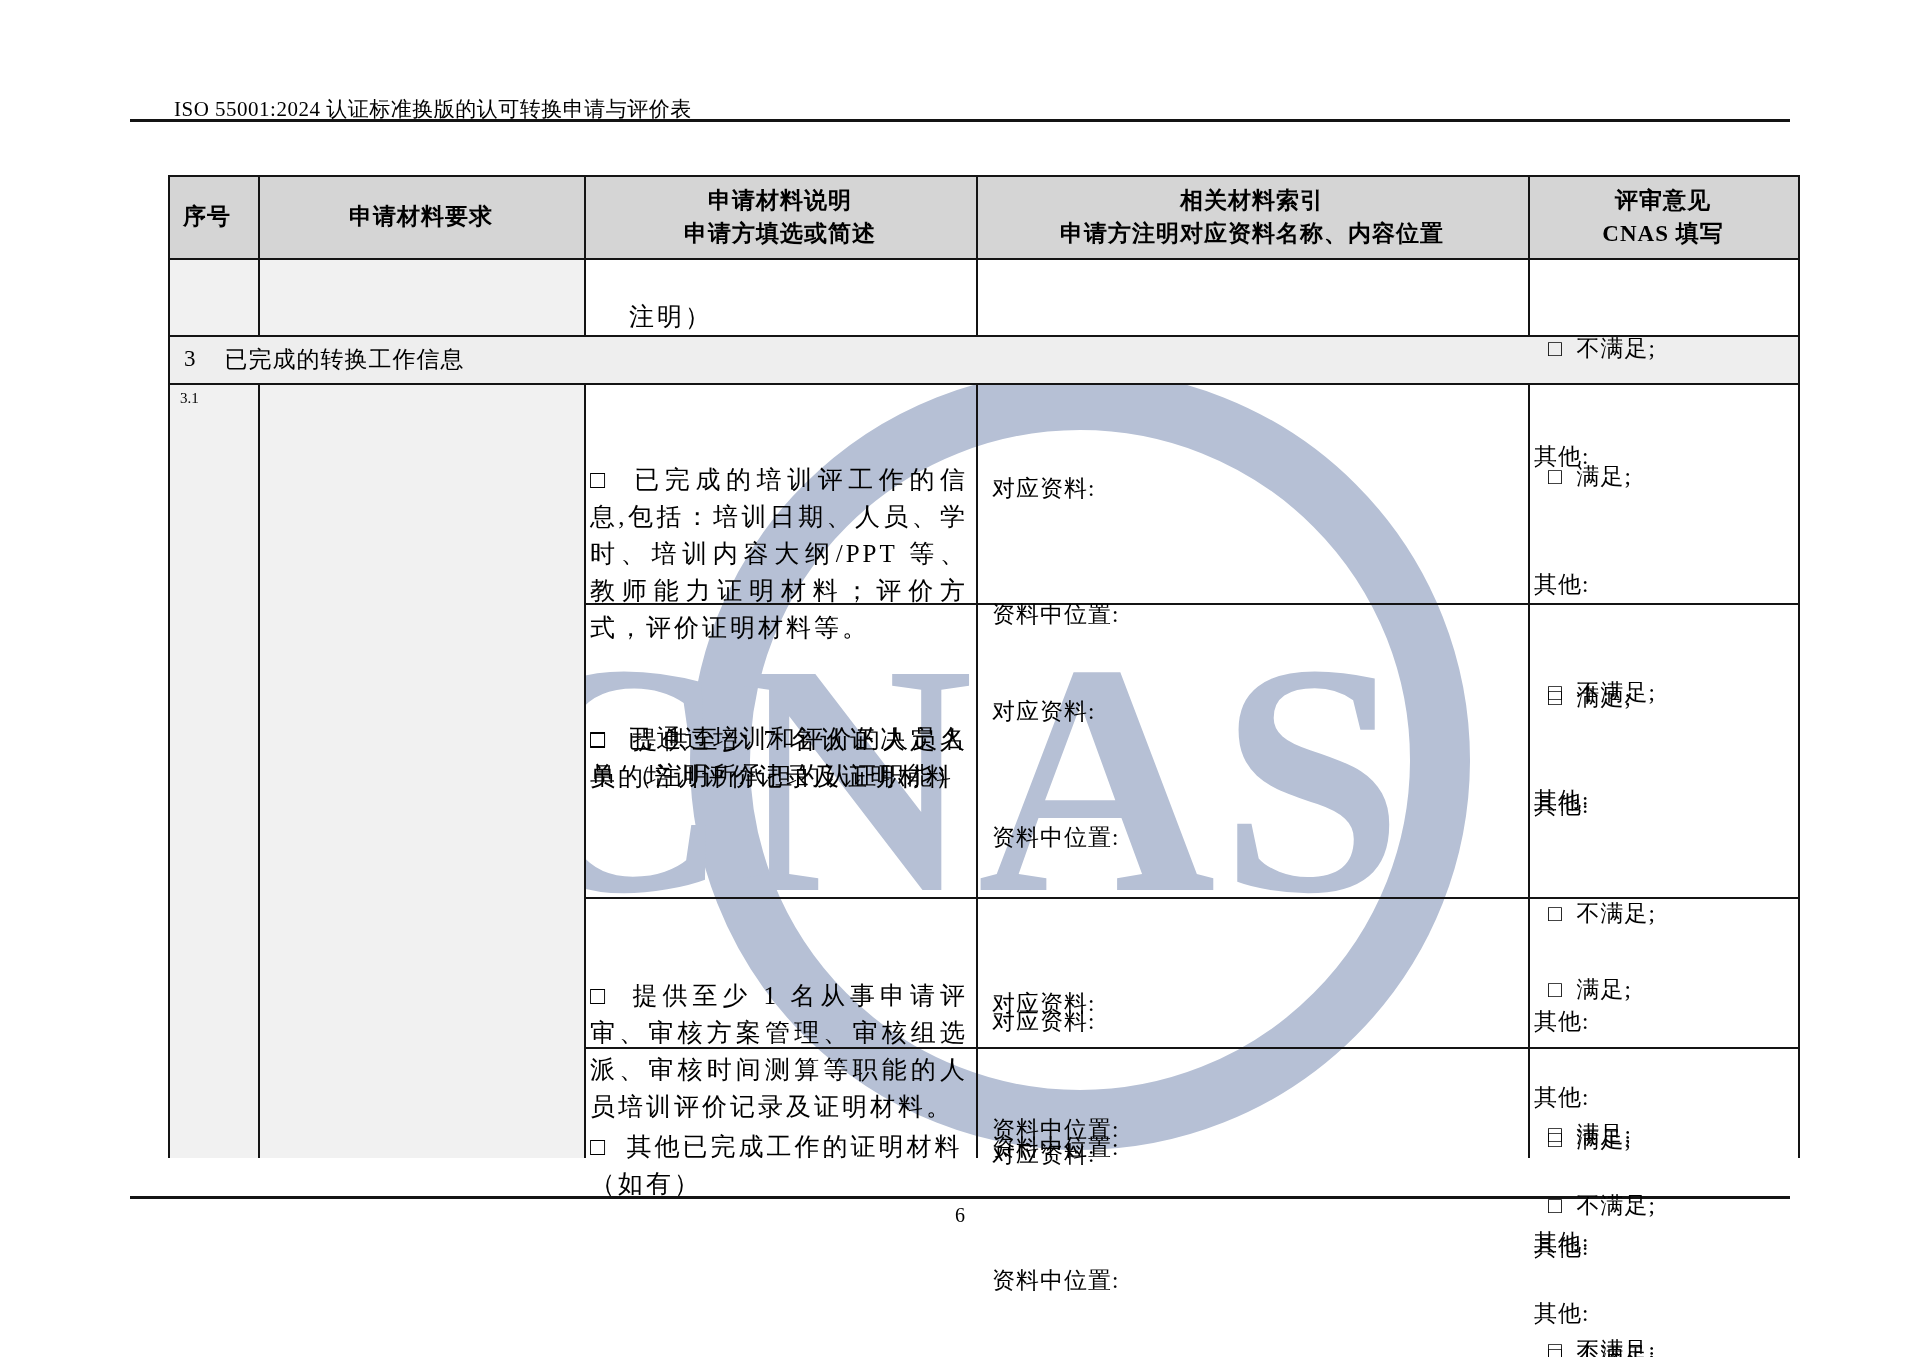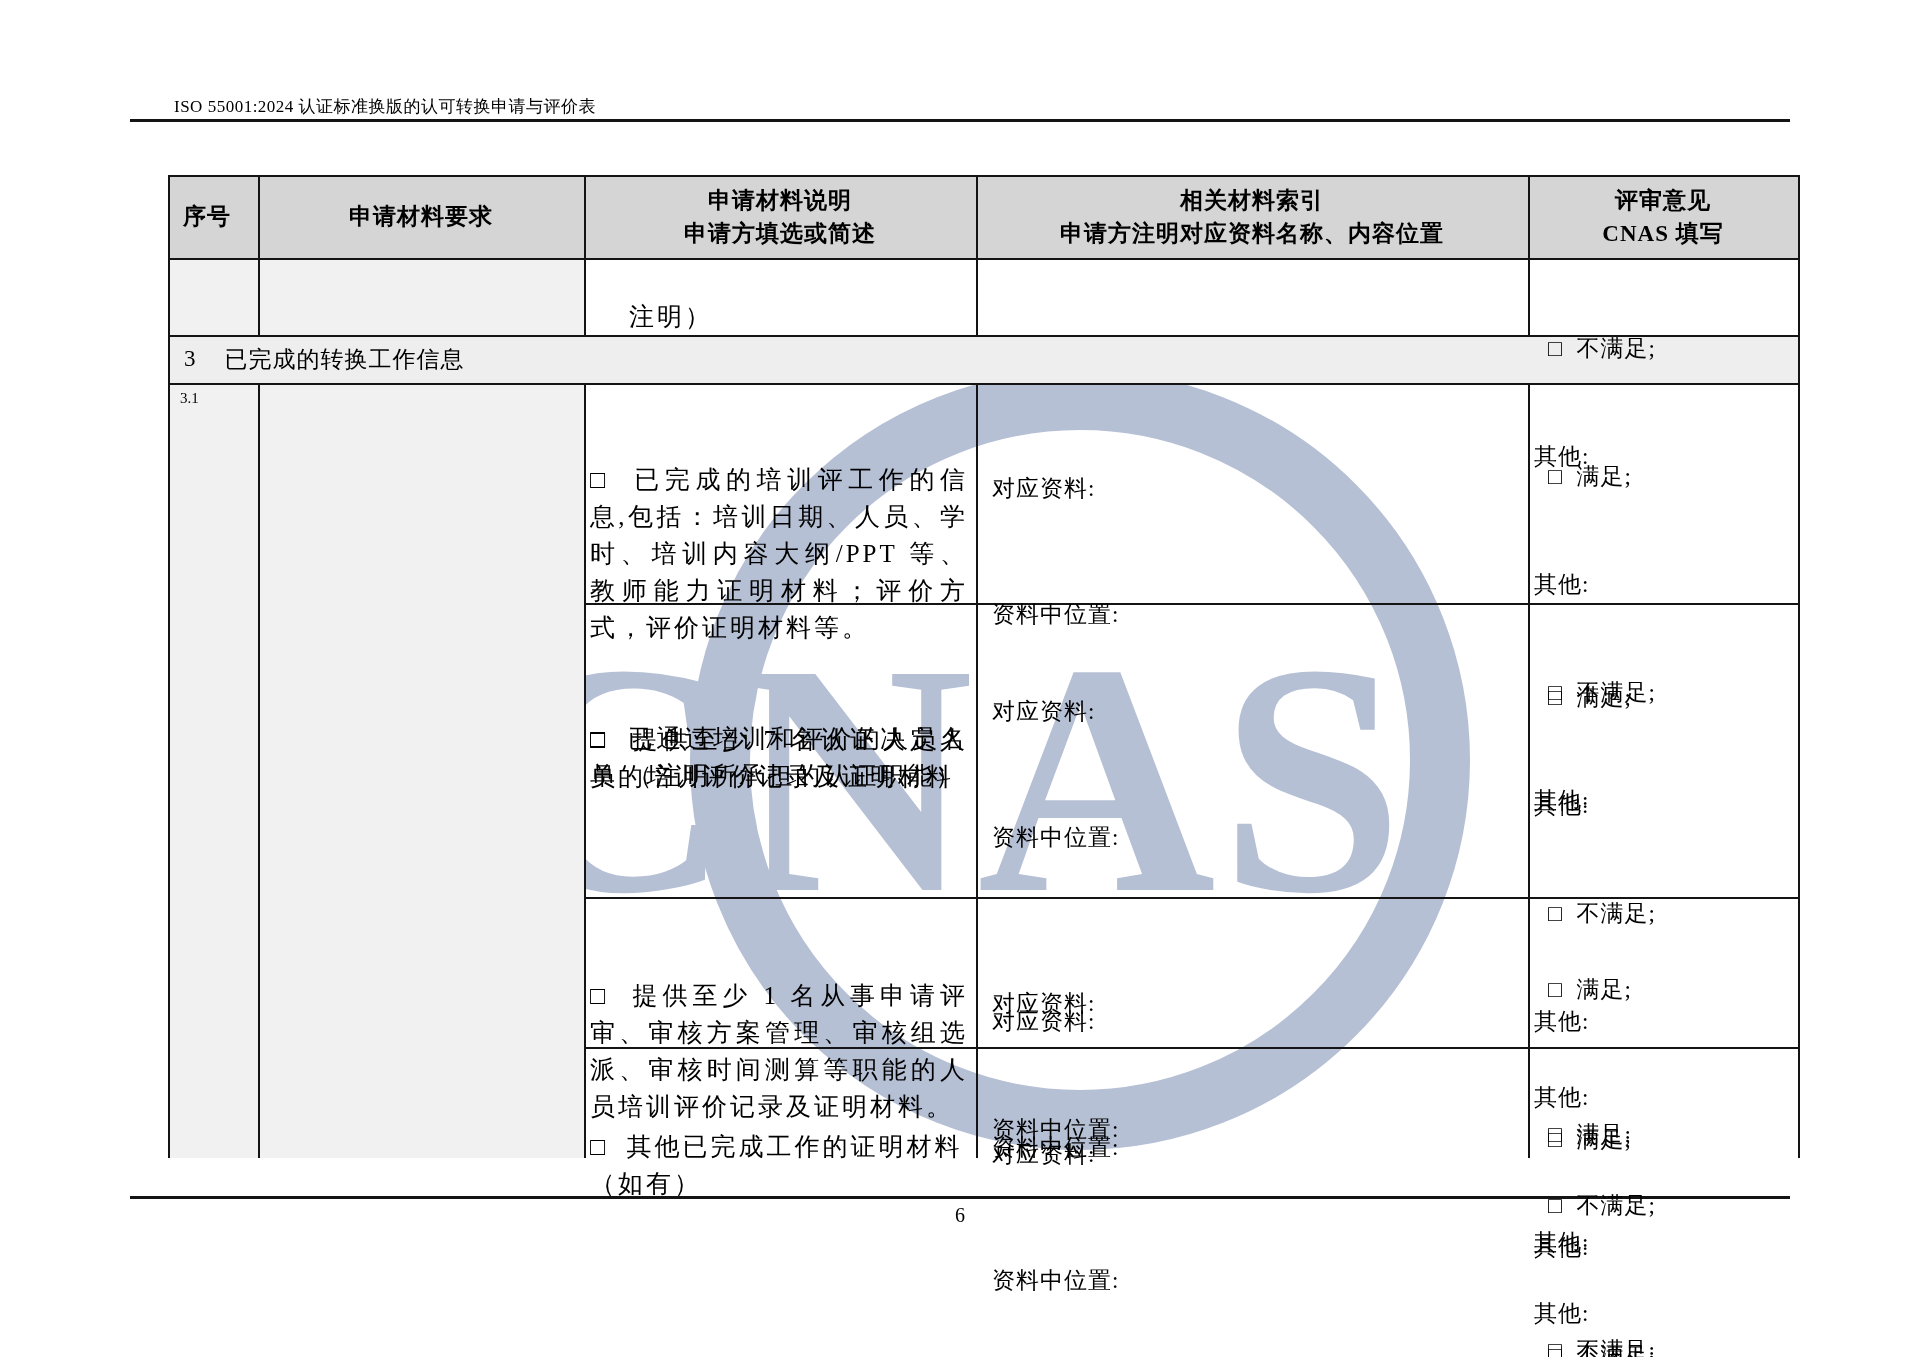--- a/index.html
+++ b/index.html
@@ -16,21 +16,21 @@
   .hcell{display:flex;flex-direction:column;align-items:center;justify-content:center;
          font-weight:bold;font-size:23px;line-height:33px;text-align:center;letter-spacing:1px;}
   .desc{font-size:25px;line-height:37px;letter-spacing:3px;text-align:justify;white-space:pre-wrap;}
   .desc .p2{margin-top:36px;}
   .matgrp{font-size:23px;line-height:42px;letter-spacing:1px;padding-left:6px;white-space:pre-wrap;}
   .optgrp{font-size:23px;line-height:36px;letter-spacing:1px;white-space:pre-wrap;}
   .opt-ck{padding-left:14px;}
   .sect{font-size:23px;letter-spacing:1px;display:flex;align-items:center;}
   .sect .no{padding-left:16px;}
   .sect .ttl{padding-left:28px;text-align:center;}
-  .title{font-size:17px;letter-spacing:0.5px;white-space:pre;text-align:center;}
+  .title{font-size:21px;letter-spacing:0.5px;white-space:pre;text-align:center;}
   .pageno{font-size:20px;text-align:center;}
   .seqno{font-size:15px;}
   .req{font-size:25px;line-height:37px;letter-spacing:2px;}
 </style>
 </head>
 <body>
 
 <div class="page">
 
   <div class="txt title" style="left:174px;top:95px;">ISO 55001:2024 认证标准换版的认可转换申请与评价表</div>

